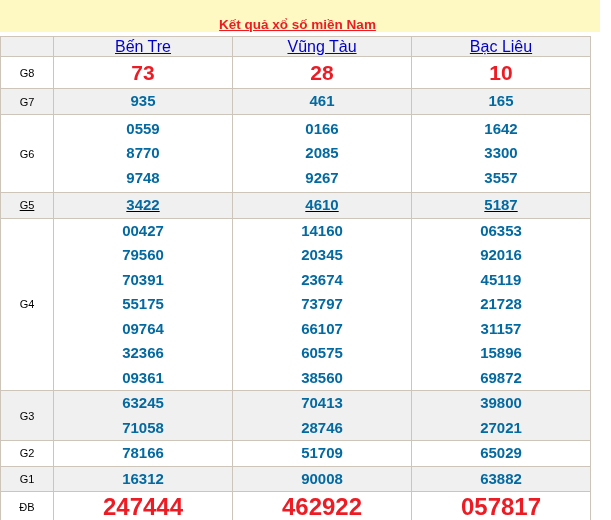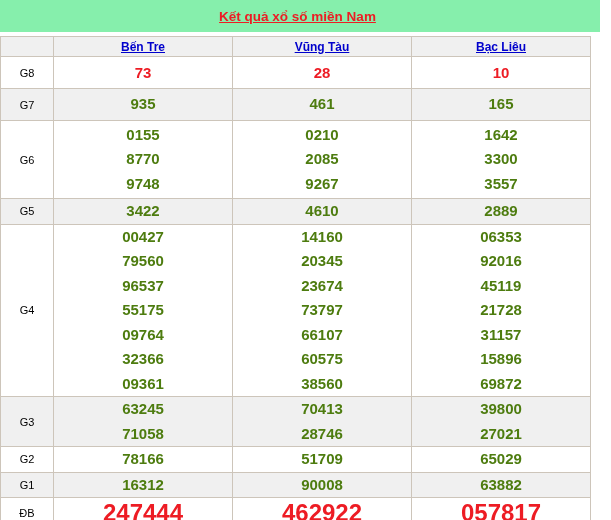--- a/index.html
+++ b/index.html
@@ -2,57 +2,57 @@
 <html><head>
 <meta charset="utf-8">
 <style>
   html,body{margin:0;padding:0;background:#ffffff;}
   body{
     width:611px;height:520px;overflow:hidden;
     font-family:"Liberation Sans", sans-serif;
     -webkit-font-smoothing:antialiased;
   }
   .title-bar{
-    width:600px;height:32px;background:#86efac;
-    display:flex;align-items:center;justify-content:center;
+    width:600px;height:32px;background:#fef9c3;
+    display:flex;align-items:flex-end;justify-content:center;
     font-size:13.5px;font-weight:bold;color:#000;
   }
   .title-bar a{
     color:#ed1c24;text-decoration:underline;cursor:pointer;margin-right:5px;
   }
   .results-table{
     margin-top:4px;
     border-collapse:collapse;
     width:588px;
     table-layout:fixed;
   }
   .results-table td,.results-table th{
     border:1px solid #cdc5ba;
     padding:0;text-align:center;vertical-align:middle;
   }
   .col-label{width:52px;}
   .col-data{width:178px;}
   thead tr{height:20px;background:#f0f0f0;}
-  thead th{font-size:12px;font-weight:bold;}
+  thead th{font-size:16px;font-weight:normal;}
   thead th a{color:#0000cc;text-decoration:underline;cursor:pointer;}
   tbody tr:nth-child(even){background:#f0f0f0;}
   tbody tr:nth-child(1){height:32px;}
-  tbody tr:nth-child(2){height:32px;}
+  tbody tr:nth-child(2){height:26px;}
   tbody tr:nth-child(3){height:78px;}
-  tbody tr:nth-child(4){height:23px;}
+  tbody tr:nth-child(4){height:23px;text-decoration:underline;}
   tbody tr:nth-child(5){height:172px;}
   tbody tr:nth-child(6){height:50px;}
   tbody tr:nth-child(7){height:22px;}
   tbody tr:nth-child(8){height:24px;}
   tbody tr:nth-child(9){height:30px;}
   .label-cell{font-size:11px;color:#000;}
   .num{
-    font-size:15px;font-weight:bold;color:#4d7c0f;line-height:24.5px;
-  }
-  tr.em-large .num{font-size:15px;color:#ed1c24;line-height:27px;}
+    font-size:15px;font-weight:bold;color:#0369a1;line-height:24.5px;
+  }
+  tr.em-large .num{font-size:21px;color:#ed1c24;line-height:27px;}
   tr.em-jackpot .num{font-size:24px;color:#ed1c24;line-height:29px;}
 </style>
 </head>
 <body>
 
 <div class="title-bar">
   <a>Kết quả xổ số miền Nam</a>
 </div>
 
 <table class="results-table">
@@ -91,53 +91,53 @@
         <td>
           <div class="num">461</div>
         </td>
         <td>
           <div class="num">165</div>
         </td>
       </tr>
       <tr>
         <td class="label-cell">G6</td>
         <td>
-          <div class="num">0155</div>
+          <div class="num">0559</div>
           <div class="num">8770</div>
           <div class="num">9748</div>
         </td>
         <td>
-          <div class="num">0210</div>
+          <div class="num">0166</div>
           <div class="num">2085</div>
           <div class="num">9267</div>
         </td>
         <td>
           <div class="num">1642</div>
           <div class="num">3300</div>
           <div class="num">3557</div>
         </td>
       </tr>
       <tr>
         <td class="label-cell">G5</td>
         <td>
           <div class="num">3422</div>
         </td>
         <td>
           <div class="num">4610</div>
         </td>
         <td>
-          <div class="num">2889</div>
+          <div class="num">5187</div>
         </td>
       </tr>
       <tr>
         <td class="label-cell">G4</td>
         <td>
           <div class="num">00427</div>
           <div class="num">79560</div>
-          <div class="num">96537</div>
+          <div class="num">70391</div>
           <div class="num">55175</div>
           <div class="num">09764</div>
           <div class="num">32366</div>
           <div class="num">09361</div>
         </td>
         <td>
           <div class="num">14160</div>
           <div class="num">20345</div>
           <div class="num">23674</div>
           <div class="num">73797</div>

